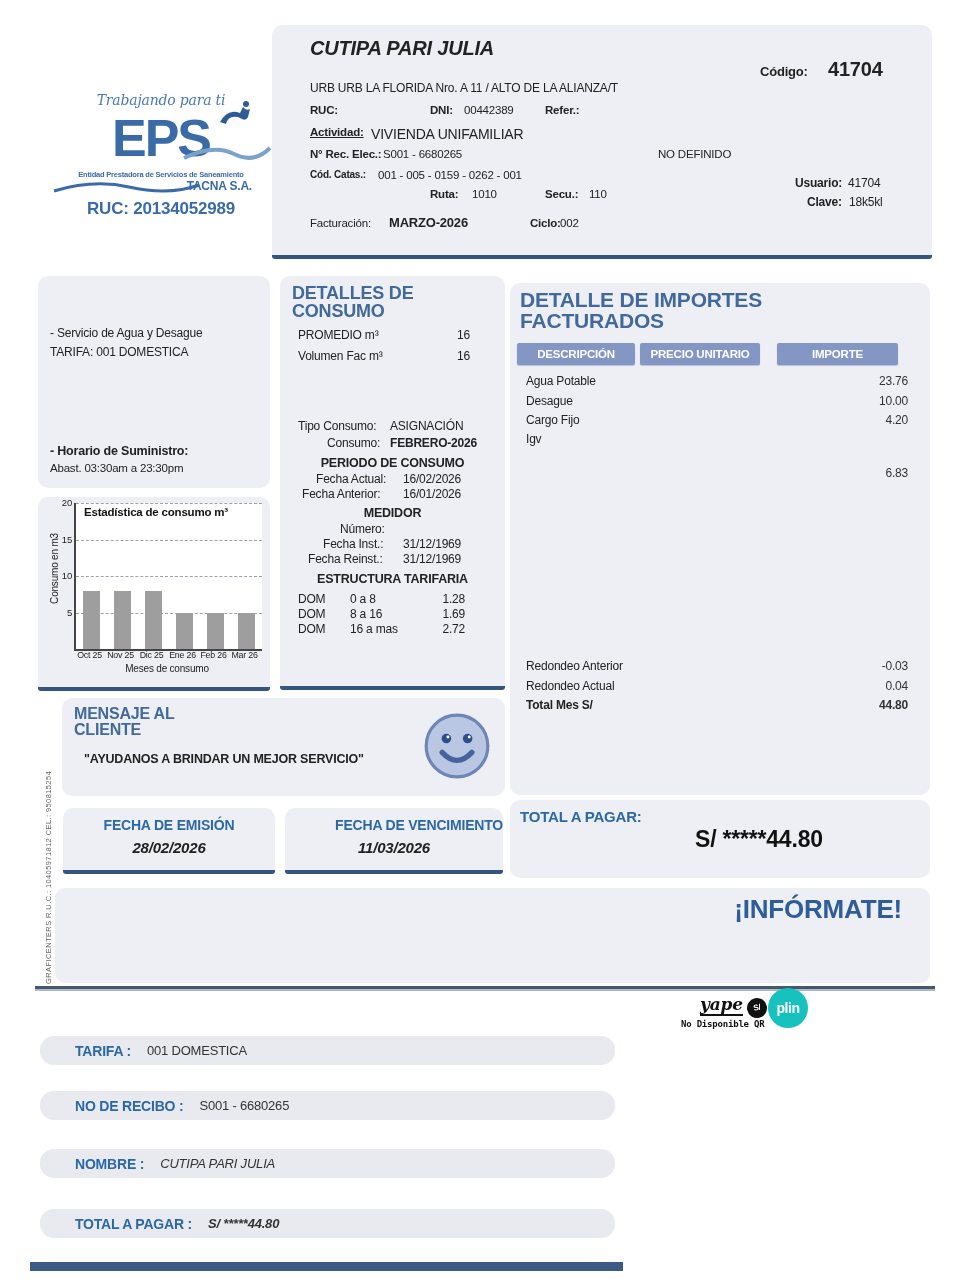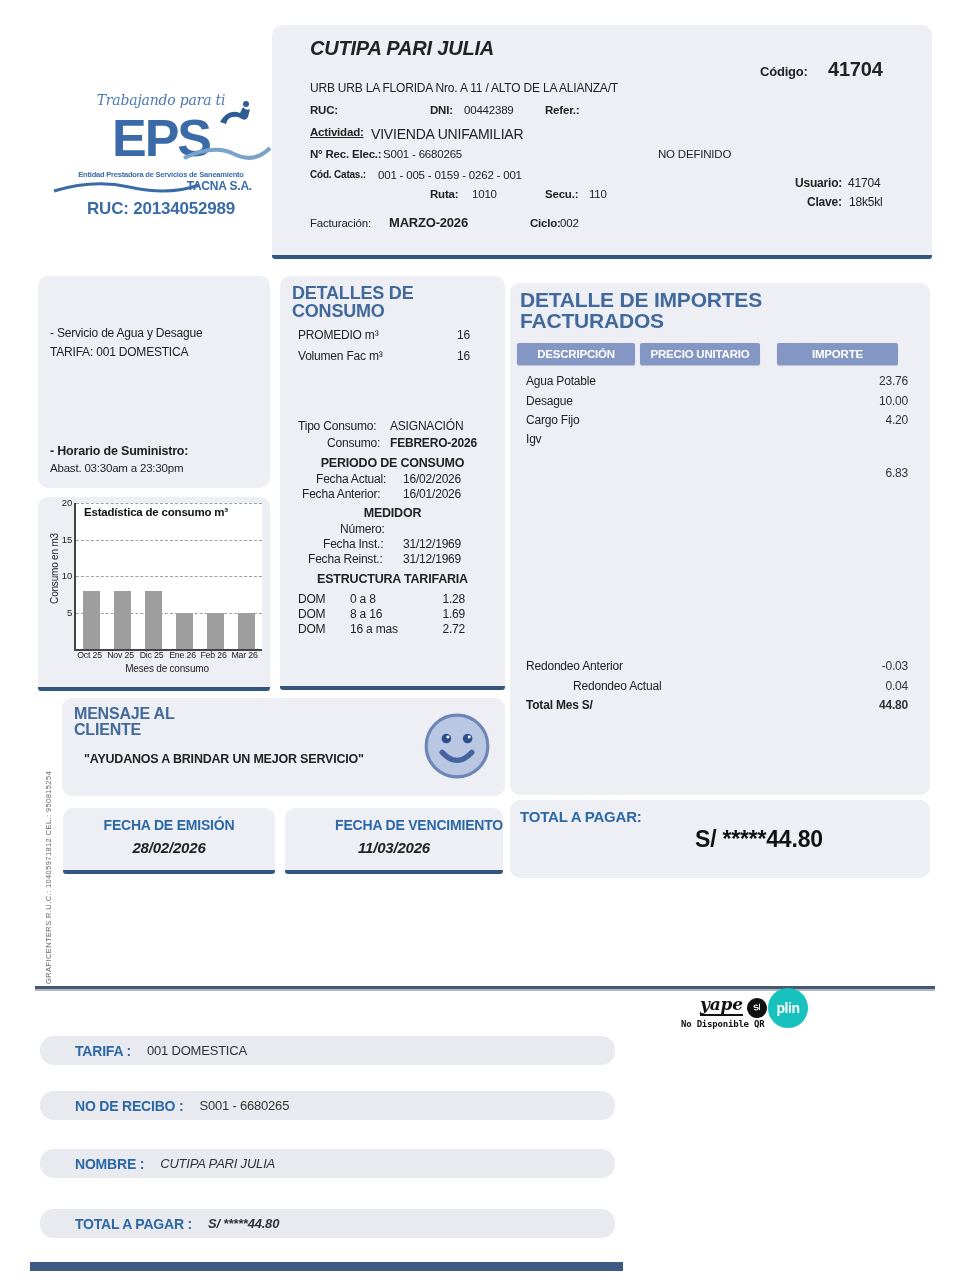--- a/index.html
+++ b/index.html
@@ -183,21 +183,21 @@
     <span class="abs" style="left:16px;top:91px;font-size:12px;">Agua Potable</span>
     <span class="amt" style="top:91px;">23.76</span>
     <span class="abs" style="left:16px;top:111px;font-size:12px;">Desague</span>
     <span class="amt" style="top:111px;margin-left:24px;">10.00</span>
     <span class="abs" style="left:16px;top:130px;font-size:12px;">Cargo Fijo</span>
     <span class="amt" style="top:130px;">4.20</span>
     <span class="abs" style="left:16px;top:149px;font-size:12px;">Igv</span>
     <span class="amt" style="top:149px;margin-top:34px;">6.83</span>
     <span class="abs" style="left:16px;top:376px;font-size:12px;">Redondeo Anterior</span>
     <span class="amt" style="top:376px;">-0.03</span>
-    <span class="abs" style="left:16px;top:396px;font-size:12px;margin-left:47px;">Redondeo Actual</span>
+    <span class="abs" style="left:16px;top:396px;font-size:12px;">Redondeo Actual</span>
     <span class="amt" style="top:396px;">0.04</span>
     <span class="abs b" style="left:16px;top:415px;font-size:12px;">Total Mes S/</span>
     <span class="amt b" style="top:415px;">44.80</span>
   </div>
 
   <div class="card" style="left:62px;top:698px;width:443px;height:98px;">
     <div class="abs sec-title" style="left:12px;top:8px;width:140px;font-size:16px;">MENSAJE AL CLIENTE</div>
     <span class="abs b" style="left:22px;top:54px;font-size:12.5px;">"AYUDANOS A BRINDAR UN MEJOR SERVICIO"</span>
     <svg class="abs" style="right:14px;top:14px;" width="68" height="68" viewBox="0 0 64 64">
       <circle cx="32" cy="32" r="29" fill="#b9c7e3" stroke="#6d86b6" stroke-width="3"></circle>
@@ -215,20 +215,23 @@
   </div>
   <div class="card bb" style="left:285px;top:808px;width:218px;height:62px;">
     <div class="abs lbl-blue" style="left:0;top:9px;width:100%;text-align:right;font-size:14px;">FECHA DE VENCIMIENTO</div>
     <div class="abs b i" style="left:0;top:31px;width:100%;text-align:center;font-size:15px;">11/03/2026</div>
   </div>
   <div class="card" style="left:510px;top:800px;width:420px;height:78px;">
     <span class="abs lbl-blue" style="left:10px;top:8px;font-size:15px;">TOTAL A PAGAR:</span>
     <span class="abs b" style="left:185px;top:26px;font-size:23px;color:#111;">S/ *****44.80</span>
   </div>
 
+  <div class="card" style="left:55px;top:888px;width:875px;height:95px;">
+    <span class="abs b" style="right:28px;top:6px;font-size:26px;color:#2e5d99;">¡INFÓRMATE!</span>
+  </div>
 
   <div class="sep-line"></div>
   <div class="abs" style="left:700px;top:994px;">
     <span class="yape-text">yape</span>
     <span class="yape-badge">S/</span>
   </div>
   <div class="plin-circle" style="left:768px;top:988px;">plin</div>
   <div class="qr-note" style="left:681px;top:1019px;">No Disponible QR</div>
 
   <div class="vertical-text">GRAFICENTERS  R.U.C.: 10405971812 CEL.: 950815254</div>

